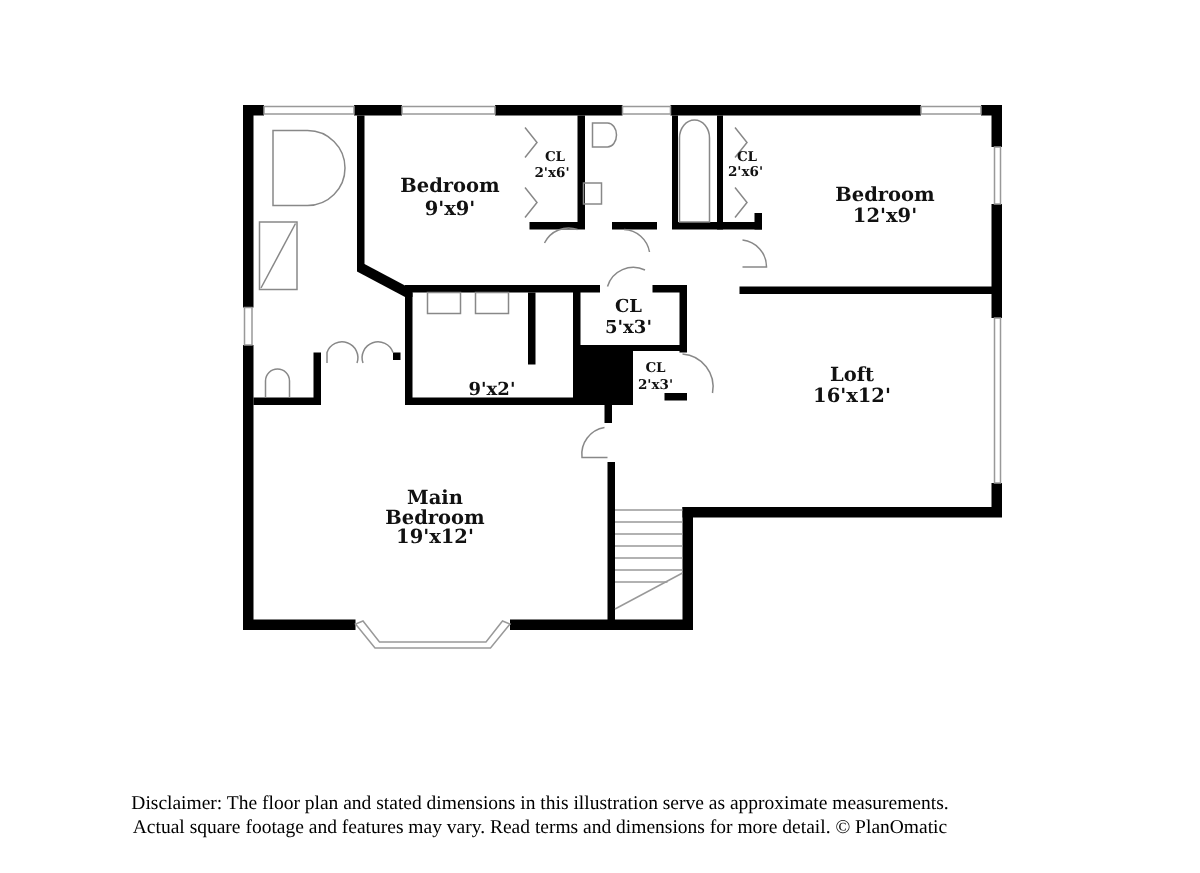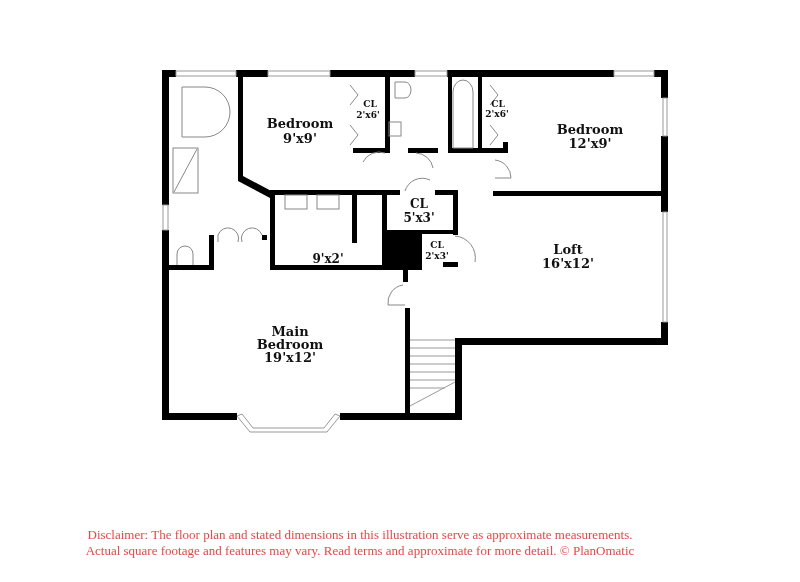--- a/index.html
+++ b/index.html
@@ -1,19 +1,19 @@
 <!DOCTYPE html>
 <html><head>
 <meta charset="utf-8">
 <style>
   html, body { margin:0; padding:0; background:#ffffff; }
   body { width:800px; height:582px; position:relative; overflow:hidden; font-family:"DejaVu Serif", serif; }
   #plan { position:absolute; left:0; top:0; width:800px; height:520px; }
   .room-label { font-family:"DejaVu Serif", serif; font-weight:bold; fill:#111; text-anchor:middle; }
-  .disclaimer { position:absolute; left:0; width:720px; text-align:center; font-family:"Liberation Serif", serif; font-size:13px; color:#ef4444; line-height:16px; }
+  .disclaimer { position:absolute; left:0; width:720px; text-align:center; font-family:"Liberation Serif", serif; font-size:13px; color:#000000; line-height:16px; }
   #disc1 { top:527px; }
   #disc2 { top:543px; }
 </style>
 </head>
 <body>
 
 <svg id="plan" viewBox="0 0 800 520" xmlns="http://www.w3.org/2000/svg">
   <g fill="#000">
 
     <rect x="162" y="70" width="14" height="7"></rect>
@@ -131,13 +131,13 @@
     <text class="room-label" x="328" y="263" font-size="12">9'x2'</text>
     <text class="room-label" x="568" y="254" font-size="13">Loft</text>
     <text class="room-label" x="568" y="268" font-size="13">16'x12'</text>
     <text class="room-label" x="290" y="336" font-size="13">Main</text>
     <text class="room-label" x="290" y="349" font-size="13">Bedroom</text>
     <text class="room-label" x="290" y="362" font-size="13">19'x12'</text>
   </g>
 </svg>
 
 <div id="disc1" class="disclaimer">Disclaimer: The floor plan and stated dimensions in this illustration serve as approximate measurements.</div>
-<div id="disc2" class="disclaimer">Actual square footage and features may vary. Read terms and approximate for more detail. © PlanOmatic</div>
+<div id="disc2" class="disclaimer">Actual square footage and features may vary. Read terms and dimensions for more detail. © PlanOmatic</div>
 
 </body></html>

